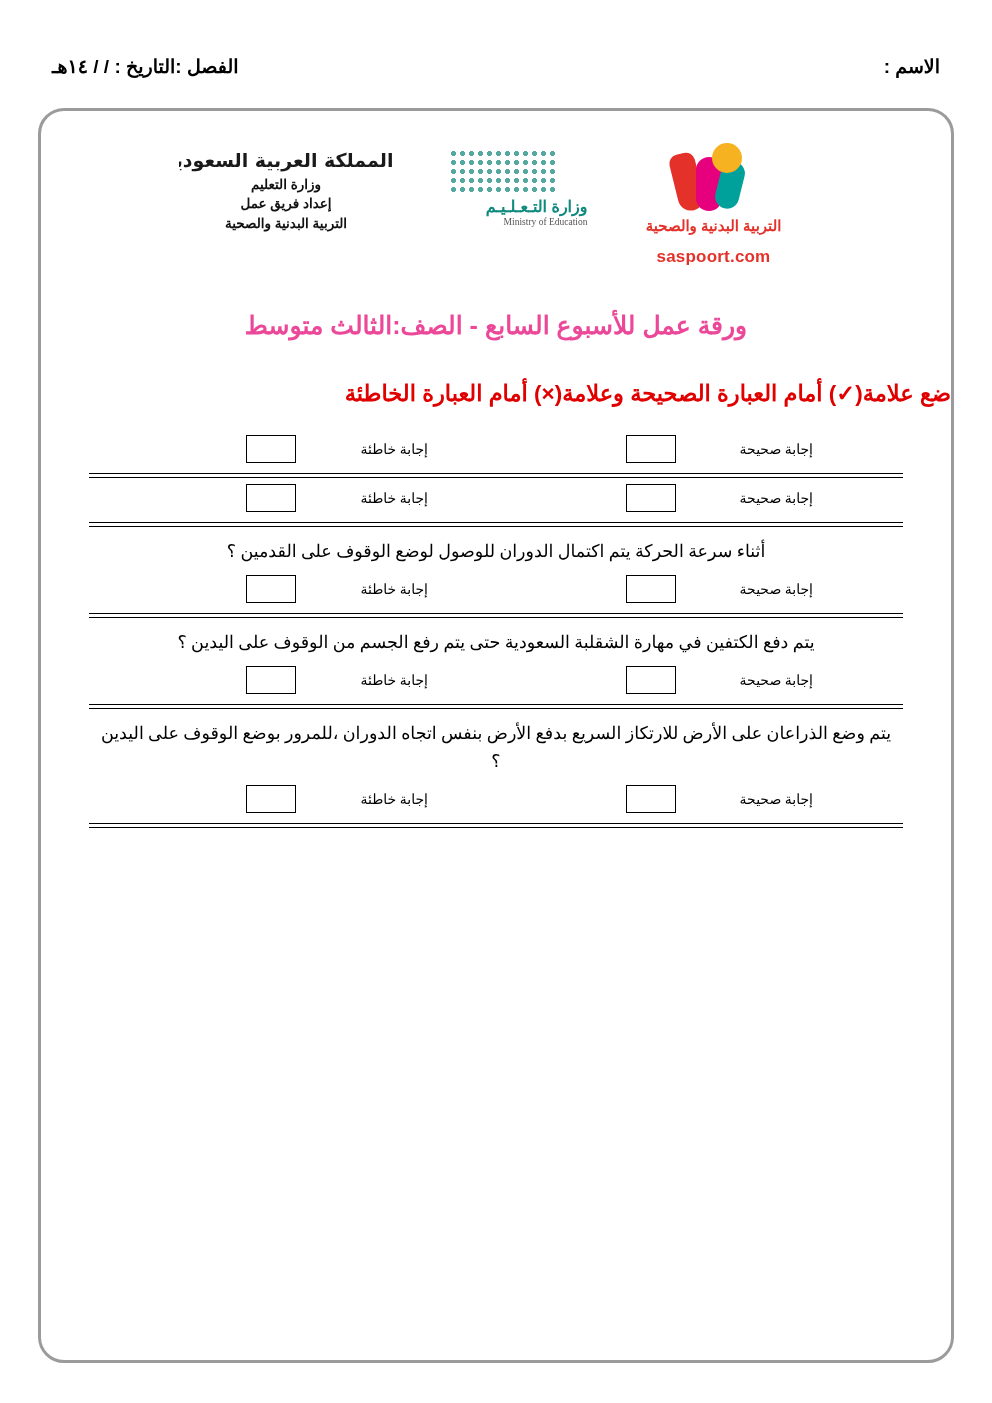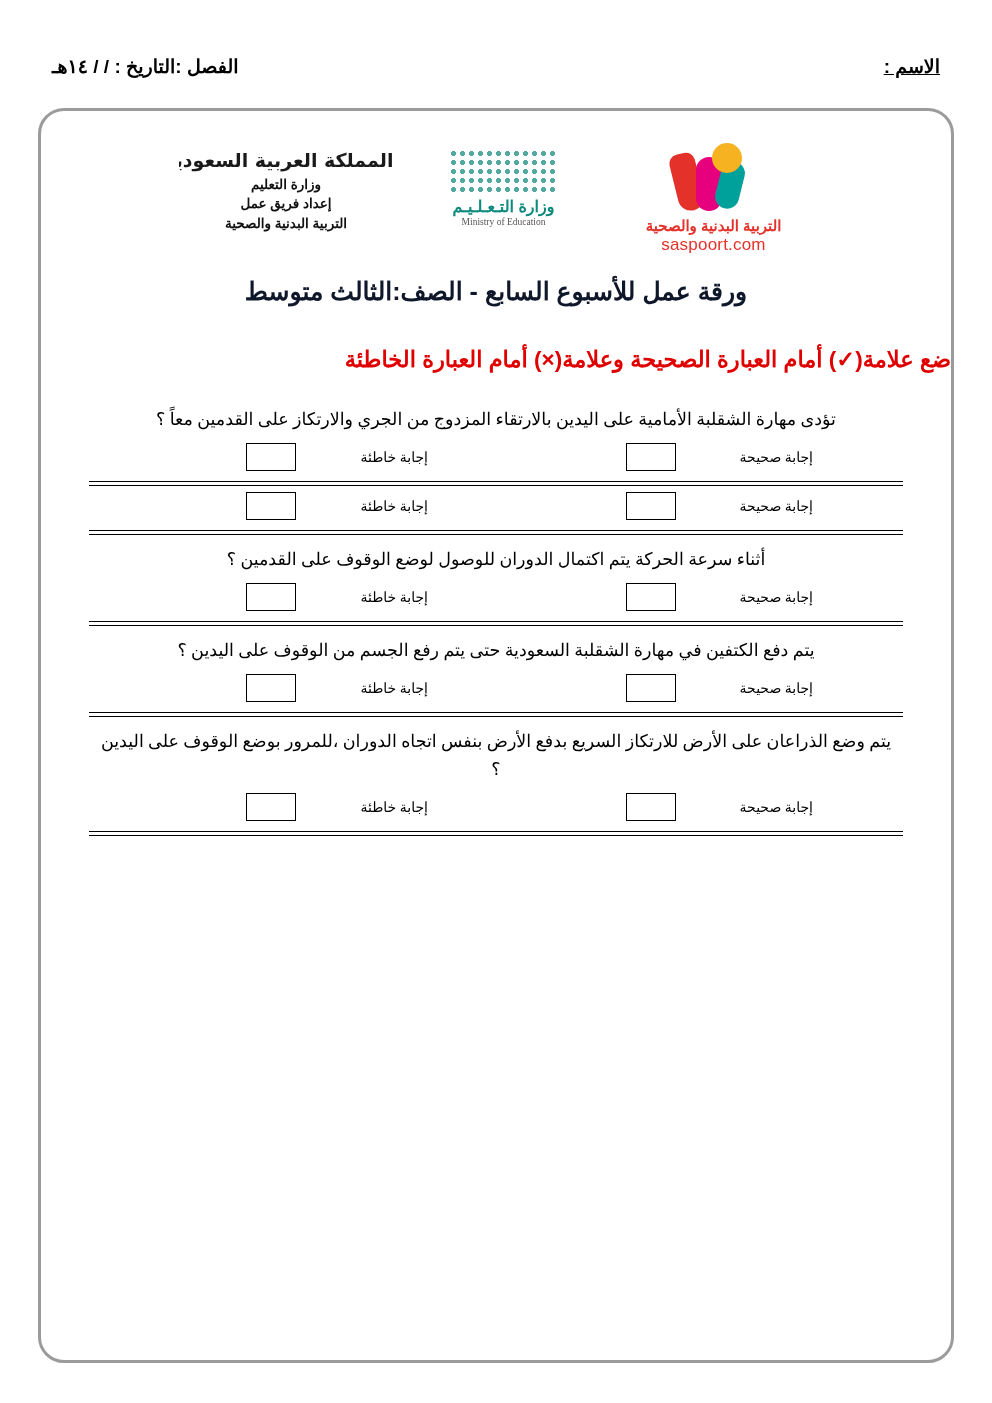--- a/index.html
+++ b/index.html
@@ -33,21 +33,21 @@
     padding: 55px 52px 0 52px;
     box-sizing: border-box;
     font-family: "Liberation Sans", sans-serif;
     font-weight: bold;
     font-size: 19px;
     direction: rtl;
   }
   .top-header .hdr-item {
     white-space: nowrap;
   }
-  .hdr-name { margin-left: auto; text-decoration: underline; }
+  .hdr-name { margin-left: auto; }
   .hdr-class { }
   .hdr-date { }
 
   
   .sheet {
     position: absolute;
     top: 108px;
     right: 38px;
     left: 38px;
     bottom: 40px;
@@ -89,21 +89,21 @@
     white-space: nowrap;
     overflow: hidden;
     color: #1a1a1a;
     font-weight: bold;
   }
 
   
   .moe {
     width: 168px;
     padding-top: 8px;
-    text-align: center;
+    text-align: right;
   }
   .moe-dots {
     height: 46px;
     width: 110px;
     margin: 0 auto 2px auto;
     background:
       radial-gradient(circle, #4aa39a 38%, transparent 40%) 0 0/9px 9px;
     opacity: .95;
   }
   .moe-word {
@@ -193,34 +193,35 @@
   }
   .sas-text-ar {
     font-family: "Liberation Sans", sans-serif;
     font-weight: bold;
     font-size: 15px;
     color: #e4322b;
     margin-top: 2px;
   }
   .sas-text-en {
     font-family: "Liberation Sans", sans-serif;
-    font-weight: normal;
+    font-weight: bold;
     font-size: 17px;
     color: #e4322b;
     letter-spacing: .2px;
+    margin-top: 12px;
   }
 
   
   .title-1 {
     text-align: center;
-    color: #0f172a;
+    color: #ec4899;
     font-family: "Liberation Sans", sans-serif;
     font-weight: bold;
     font-size: 25px;
-    margin-top: 22px;
+    margin-top: 44px;
     direction: rtl;
   }
   .title-2 {
     text-align: right;
     color: #e00000;
     font-family: "Liberation Sans", sans-serif;
     font-weight: bold;
     font-size: 22.5px;
     margin-top: 40px;
     direction: rtl;
@@ -314,21 +315,20 @@
       </div>
 
     </div>
 
     <div class="title-1">ورقة عمل للأسبوع السابع   -   الصف:الثالث متوسط</div>
     <div class="title-2">ضع علامة(✓) أمام العبارة الصحيحة وعلامة(×) أمام العبارة الخاطئة</div>
 
     <div class="questions">
 
       <div class="q-block">
-        <div class="q-text">تؤدى مهارة الشقلبة الأمامية على اليدين بالارتقاء المزدوج من الجري والارتكاز على القدمين معاً ؟</div>
         <div class="q-answers">
           <div class="ans right">
             <span class="ans-label">إجابة صحيحة</span>
             <span class="checkbox"></span>
           </div>
           <div class="ans left">
             <span class="ans-label">إجابة خاطئة</span>
             <span class="checkbox"></span>
           </div>
         </div>

